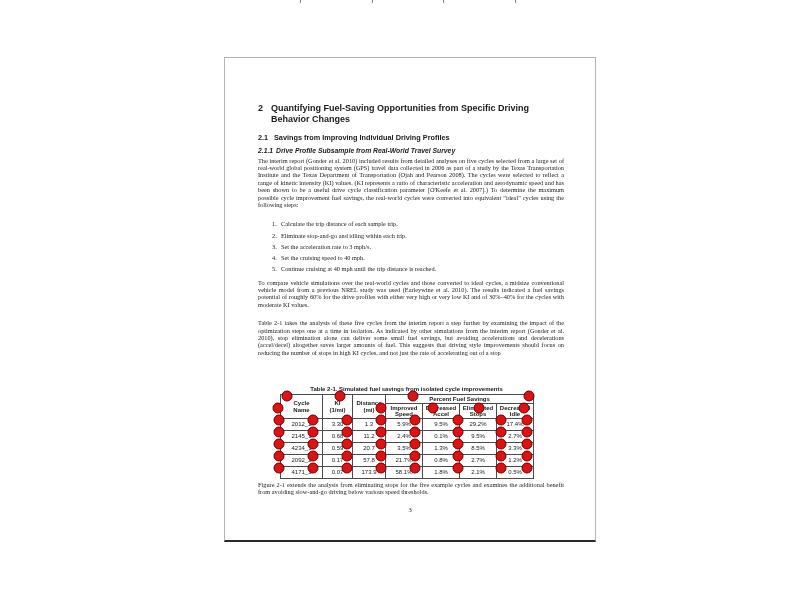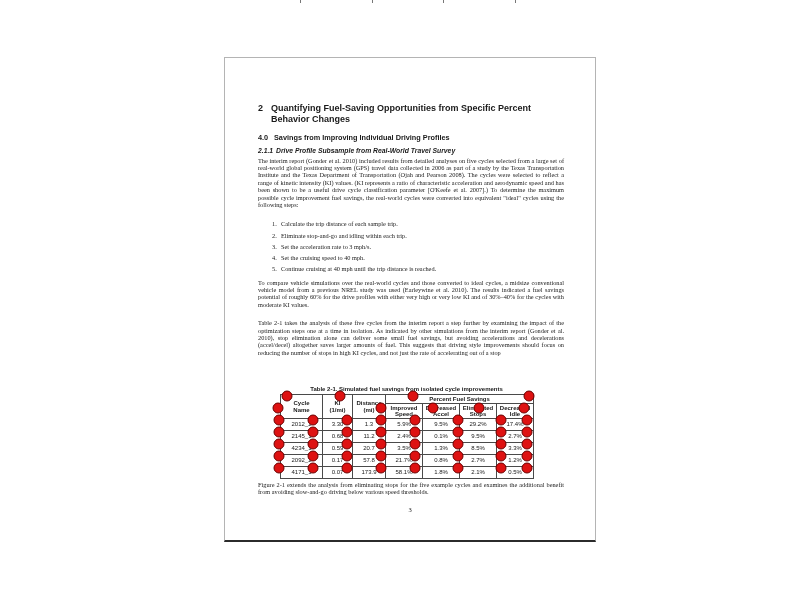--- a/index.html
+++ b/index.html
@@ -57,26 +57,26 @@
   <div class="tick" style="left:300px;"></div>
   <div class="tick" style="left:372px;"></div>
   <div class="tick" style="left:443px;"></div>
   <div class="tick" style="left:515px;"></div>
 
   <div class="page">
     <div class="content">
 
       <div class="h1">
         <span class="hnum">2</span>
-        <span class="htext">Quantifying Fuel-Saving Opportunities from Specific Percent
+        <span class="htext">Quantifying Fuel-Saving Opportunities from Specific Driving
 Behavior Changes</span>
       </div>
 
       <div class="h2">
-        <span class="hnum">4.0</span>
+        <span class="hnum">2.1</span>
         <span>Savings from Improving Individual Driving Profiles</span>
       </div>
 
       <div class="h3">
         <span class="hnum">2.1.1</span>
         <span>Drive Profile Subsample from Real-World Travel Survey</span>
       </div>
 
       <div class="para">The interim report (Gonder et al. 2010) included results from detailed analyses on five cycles selected from a large set of real-world global positioning system (GPS) travel data collected in 2006 as part of a study by the Texas Transportation Institute and the Texas Department of Transportation (Ojah and Pearson 2008). The cycles were selected to reflect a range of kinetic intensity (KI) values. (KI represents a ratio of characteristic acceleration and aerodynamic speed and has been shown to be a useful drive cycle classification parameter [O'Keefe et al. 2007].) To determine the maximum possible cycle improvement fuel savings, the real-world cycles were converted into equivalent "ideal" cycles using the following steps:</div>
 

